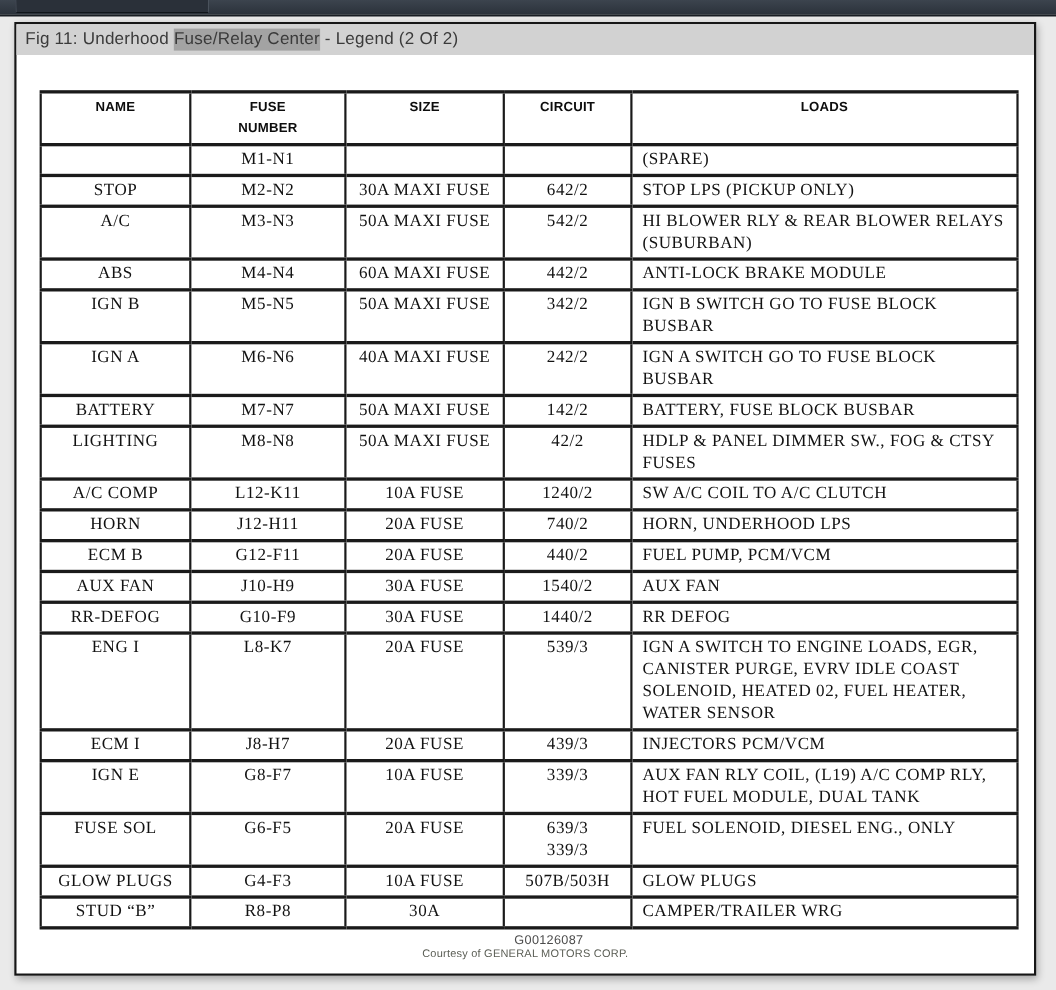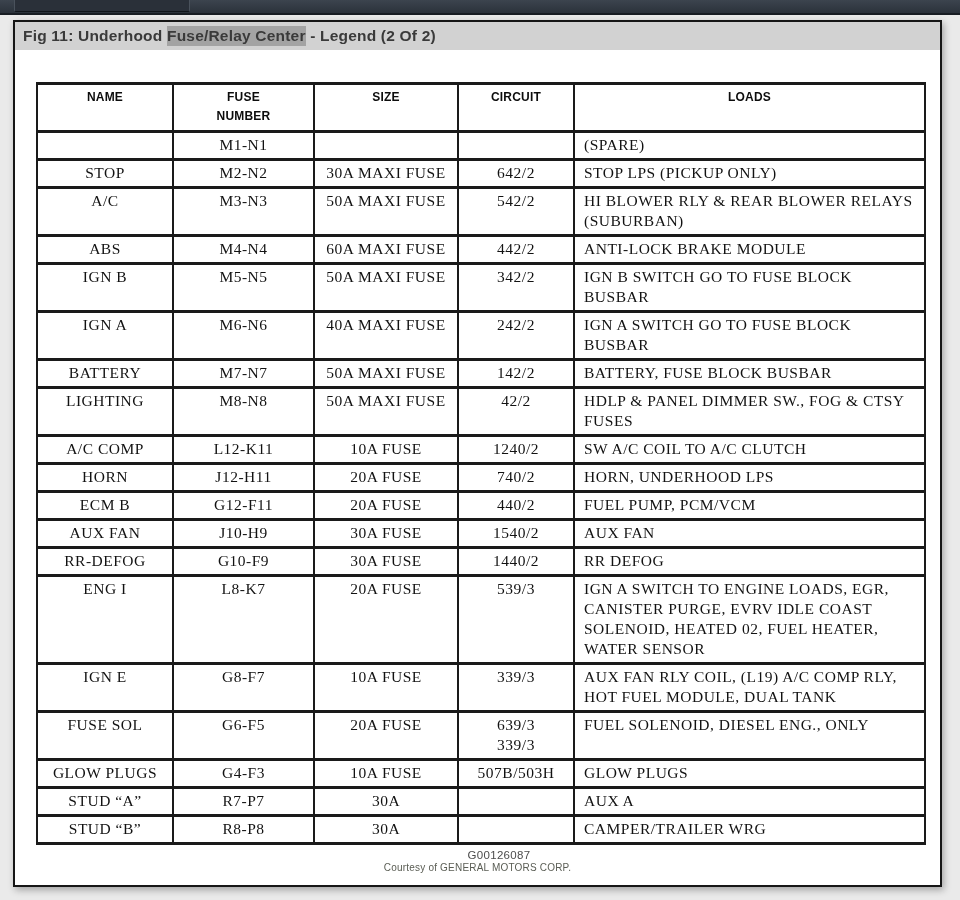--- a/index.html
+++ b/index.html
@@ -29,21 +29,20 @@
     background:#ffffff;
     border:2px solid #161616;
     box-shadow:2px 3px 7px rgba(0,0,0,0.30);
   }
   .titlebar {
     height:28px; background:#d2d2d2;
     display:flex; align-items:center;
     padding-left:8px;
     font-size:15.5px; color:#3a3a3a; letter-spacing:0.2px;
     white-space:pre;
-    font-weight:bold;
   }
   .titlebar mark {
     background:#a3a3a3; color:inherit; padding:1px 0;
   }
   .table-wrap { margin:32px 0 0 21px; }
   table.fuse {
     border-collapse:collapse; table-layout:fixed;
     width:888px;
     font-family:"Liberation Serif", serif;
     font-size:15.5px; color:#121212;
@@ -203,20 +202,27 @@
             <td class="col-4">RR DEFOG</td>
           </tr>
           <tr>
             <td class="col-0">ENG I</td>
             <td class="col-1">L8-K7</td>
             <td class="col-2">20A FUSE</td>
             <td class="col-3">539/3</td>
             <td class="col-4">IGN A SWITCH TO ENGINE LOADS, EGR, CANISTER PURGE, EVRV IDLE COAST SOLENOID, HEATED 02, FUEL HEATER, WATER SENSOR</td>
           </tr>
           <tr>
+            <td class="col-0">ECM I</td>
+            <td class="col-1">J8-H7</td>
+            <td class="col-2">20A FUSE</td>
+            <td class="col-3">439/3</td>
+            <td class="col-4">INJECTORS PCM/VCM</td>
+          </tr>
+          <tr>
             <td class="col-0">IGN E</td>
             <td class="col-1">G8-F7</td>
             <td class="col-2">10A FUSE</td>
             <td class="col-3">339/3</td>
             <td class="col-4">AUX FAN RLY COIL, (L19) A/C COMP RLY, HOT FUEL MODULE, DUAL TANK</td>
           </tr>
           <tr>
             <td class="col-0">FUSE SOL</td>
             <td class="col-1">G6-F5</td>
             <td class="col-2">20A FUSE</td>
@@ -225,27 +231,20 @@
             <td class="col-4">FUEL SOLENOID, DIESEL ENG., ONLY</td>
           </tr>
           <tr>
             <td class="col-0">GLOW PLUGS</td>
             <td class="col-1">G4-F3</td>
             <td class="col-2">10A FUSE</td>
             <td class="col-3">507B/503H</td>
             <td class="col-4">GLOW PLUGS</td>
           </tr>
           <tr>
-            <td class="col-0">STUD “A”</td>
-            <td class="col-1">R7-P7</td>
-            <td class="col-2">30A</td>
-            <td class="col-3"></td>
-            <td class="col-4">AUX A</td>
-          </tr>
-          <tr>
             <td class="col-0">STUD “B”</td>
             <td class="col-1">R8-P8</td>
             <td class="col-2">30A</td>
             <td class="col-3"></td>
             <td class="col-4">CAMPER/TRAILER WRG</td>
           </tr>
         </tbody>
     </table>
     <div class="figure-id">G00126087</div>
   </div>

